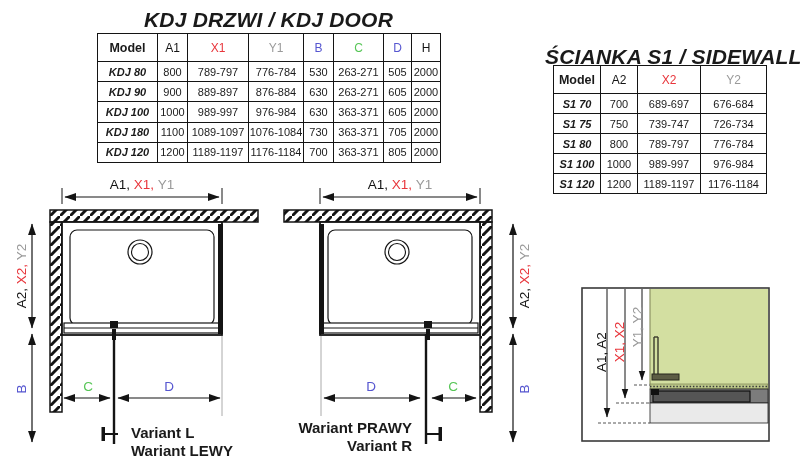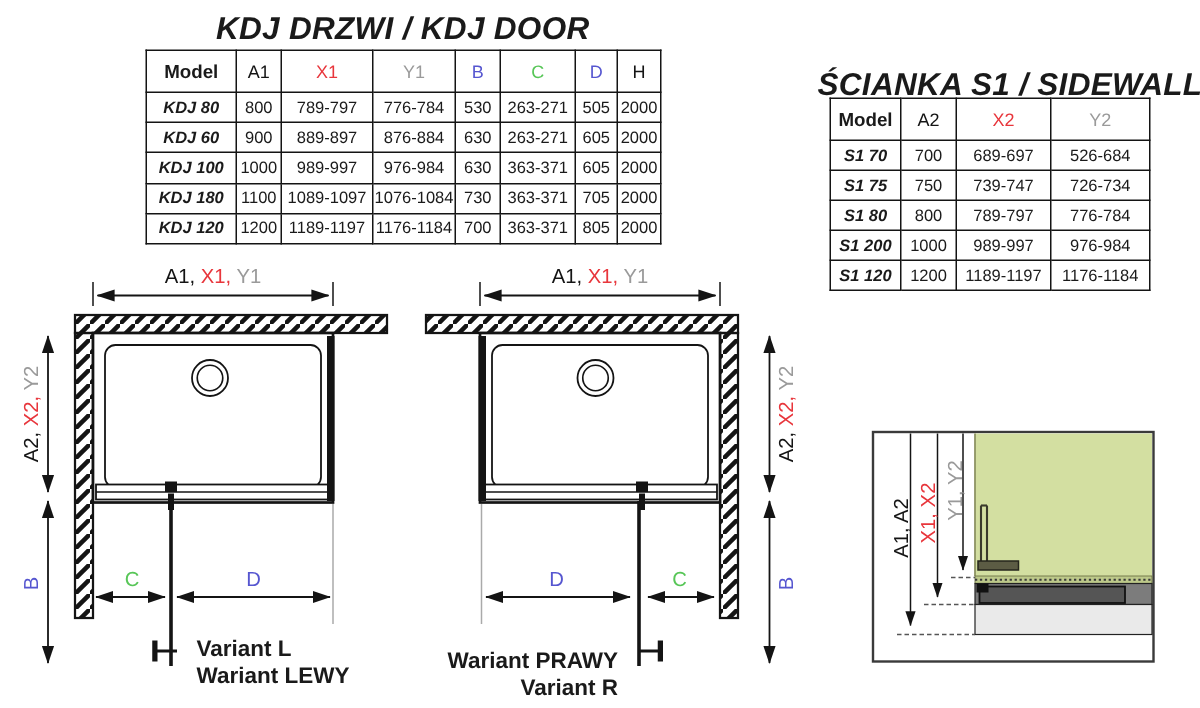--- a/index.html
+++ b/index.html
@@ -56,21 +56,21 @@
     <td class="model">KDJ 80</td>
     <td>800</td>
     <td>789-797</td>
     <td>776-784</td>
     <td>530</td>
     <td>263-271</td>
     <td>505</td>
     <td>2000</td>
   </tr>
   <tr>
-    <td class="model">KDJ 60</td>
+    <td class="model">KDJ 90</td>
     <td>900</td>
     <td>889-897</td>
     <td>876-884</td>
     <td>630</td>
     <td>263-271</td>
     <td>605</td>
     <td>2000</td>
   </tr>
   <tr>
     <td class="model">KDJ 100</td>
@@ -118,36 +118,36 @@
       <tr>
     <th class="model-h">Model</th>
     <th class="c-k">A2</th>
     <th class="c-r">X2</th>
     <th class="c-gy">Y2</th>
   </tr>
   <tr>
     <td class="model">S1 70</td>
     <td>700</td>
     <td>689-697</td>
-    <td>526-684</td>
+    <td>676-684</td>
   </tr>
   <tr>
     <td class="model">S1 75</td>
     <td>750</td>
     <td>739-747</td>
     <td>726-734</td>
   </tr>
   <tr>
     <td class="model">S1 80</td>
     <td>800</td>
     <td>789-797</td>
     <td>776-784</td>
   </tr>
   <tr>
-    <td class="model">S1 200</td>
+    <td class="model">S1 100</td>
     <td>1000</td>
     <td>989-997</td>
     <td>976-984</td>
   </tr>
   <tr>
     <td class="model">S1 120</td>
     <td>1200</td>
     <td>1189-1197</td>
     <td>1176-1184</td>
   </tr>
@@ -250,21 +250,21 @@
 
 <div class="lbl" style="left:400px;top:184px;">
   <span class="c-k">A1, </span><span class="c-r">X1, </span><span class="c-gy">Y1</span>
 </div>
 <div class="lbl rot" style="left:524px;top:276px;">
   <span class="c-k">A2, </span><span class="c-r">X2, </span><span class="c-gy">Y2</span>
 </div>
 <div class="lbl rot c-b" style="left:524px;top:389px;">B</div>
 <div class="lbl c-b" style="left:371px;top:386px;">D</div>
 <div class="lbl c-gn" style="left:453px;top:386px;">C</div>
-<div class="cap" style="left:252px;top:432px;width:160px;text-align:right;">
+<div class="cap" style="left:252px;top:419px;width:160px;text-align:right;">
   <div>Wariant PRAWY</div>
   <div>Variant R</div>
 </div>
 
 <svg width="200" height="170" viewBox="0 0 200 170" style="left:578px;top:284px;">
   <defs>
     <marker id="ahD" viewBox="0 0 10 8" refX="9.5" refY="4" markerWidth="10" markerHeight="8" orient="auto">
         <path d="M0,0.6 L10,4 L0,7.4 Z" fill="#141414"></path>
       </marker>
   </defs>

